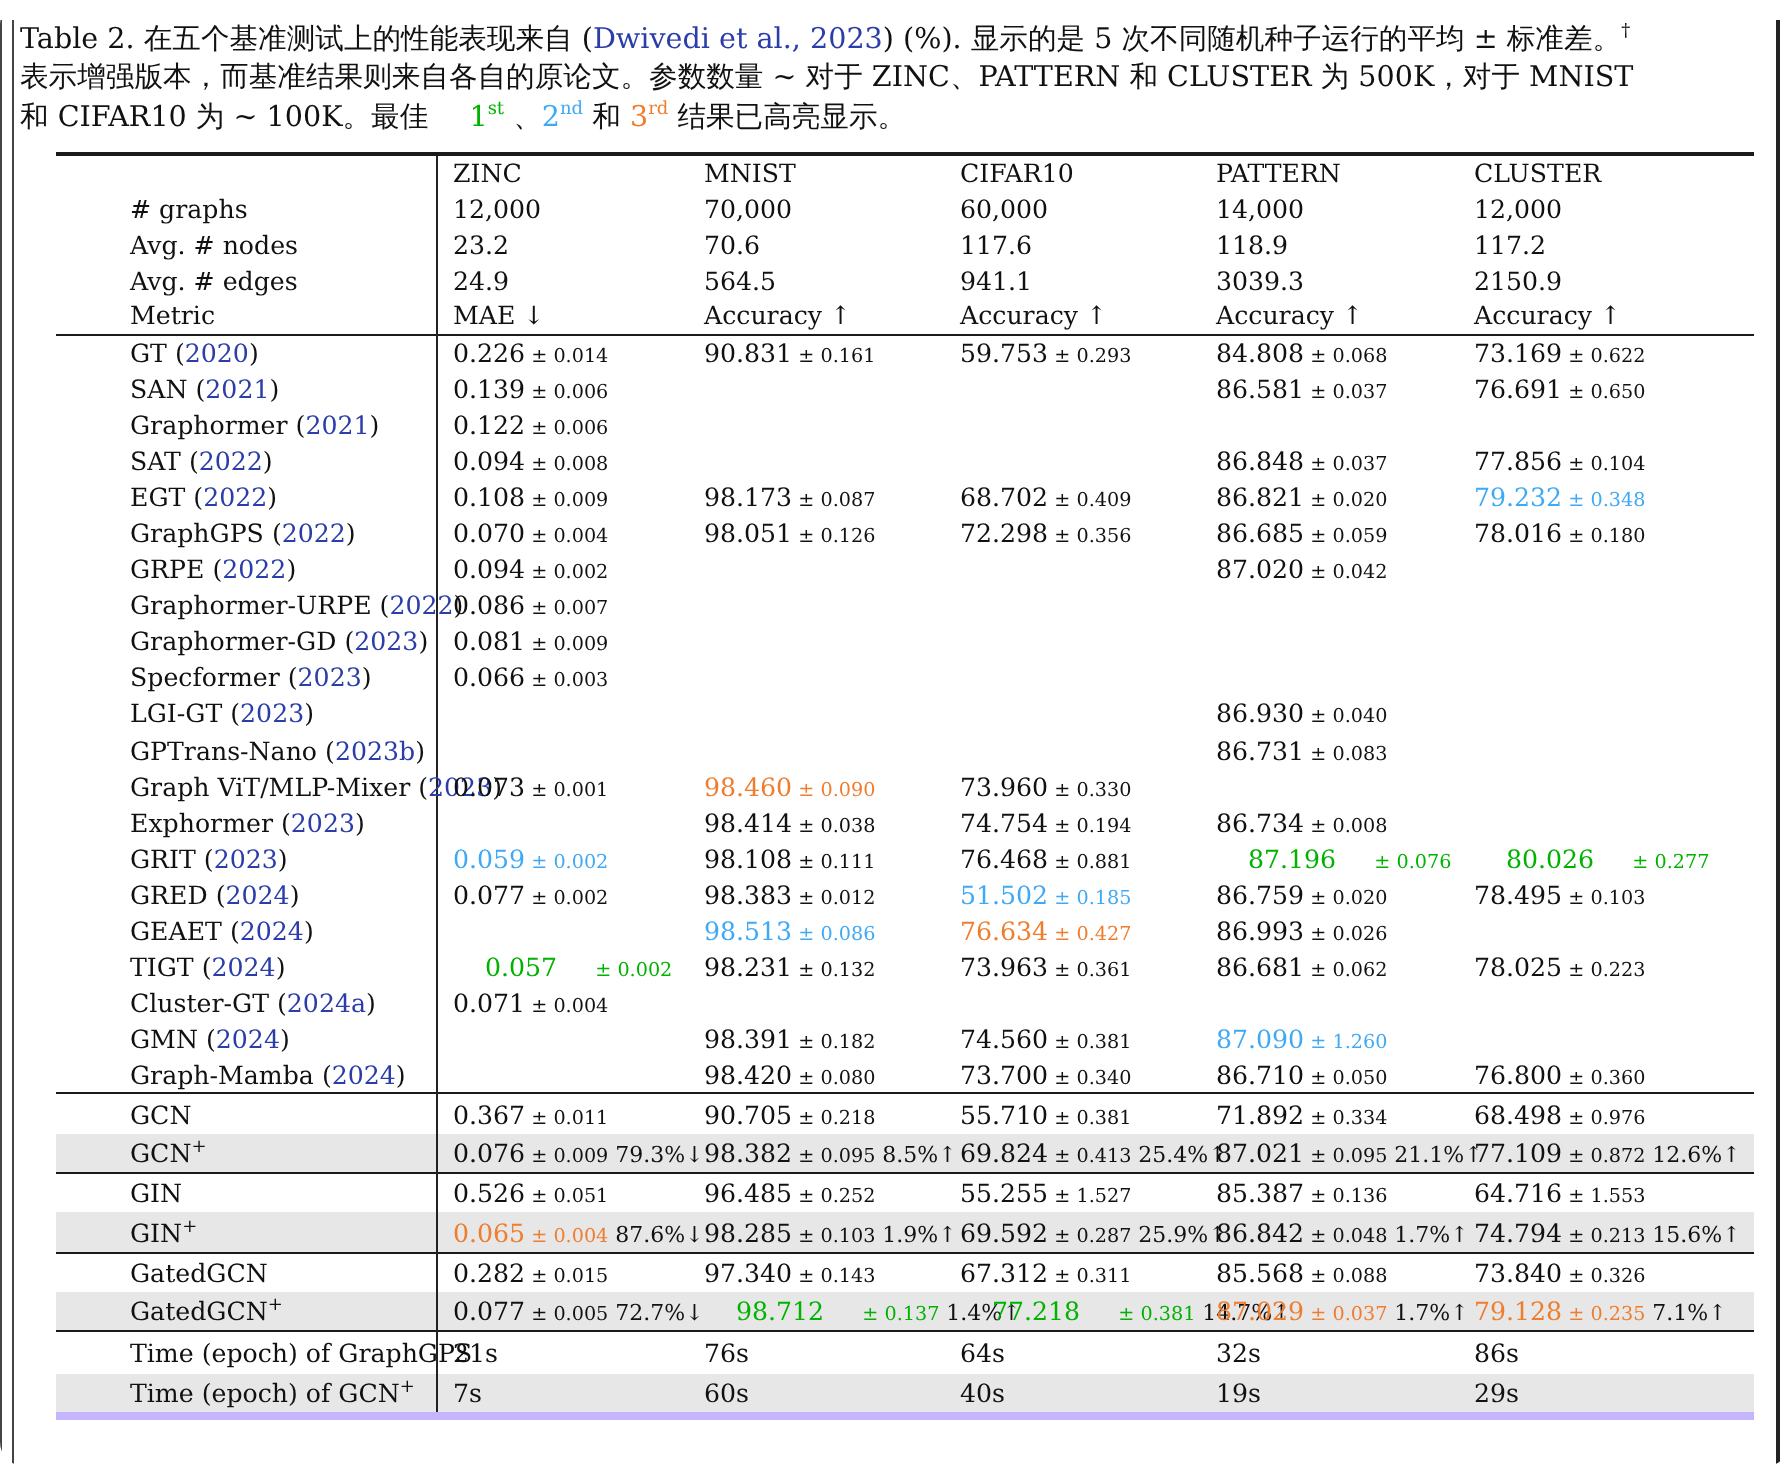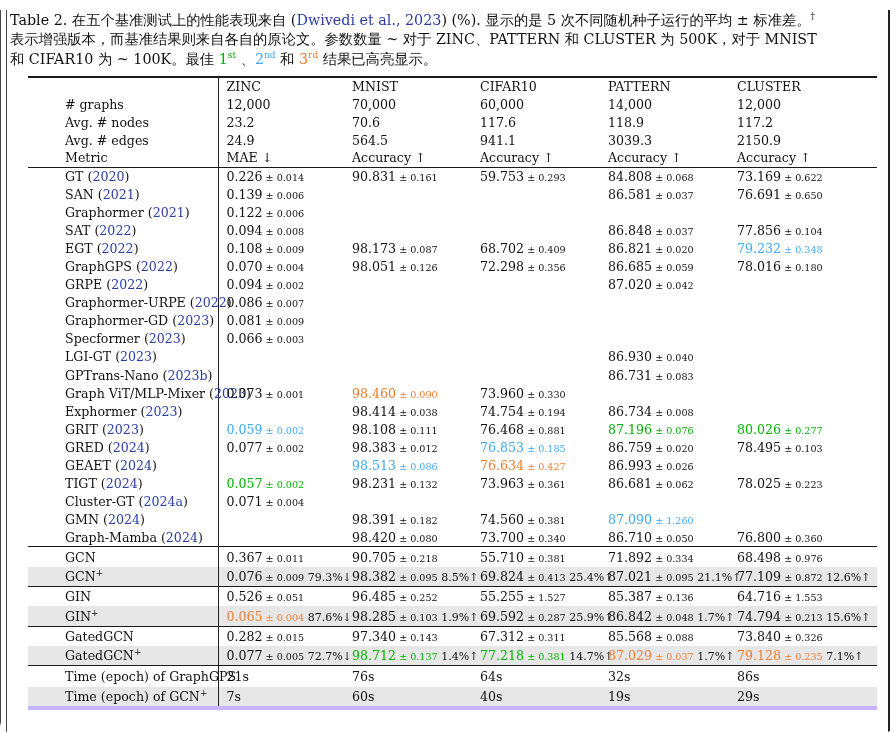--- a/index.html
+++ b/index.html
@@ -29,21 +29,21 @@
   tbody.models{border-top:0;}
   tbody.models tr{height:18.1px;}
   tbody.gnn{border-top:1.6px solid #1a1a1a;}
   tbody.gnn tr{height:19.8px;}
   tbody.time{border-top:1.6px solid #1a1a1a;border-bottom:4px solid #c4b5fd;}
   tbody.time tr{height:21px;}
   tr.shaded{background:var(--shade);}
   .pm{font-size:9.6px;}
   .pct{font-size:11px;}
   a.year{color:var(--link);text-decoration:none;cursor:pointer;margin-top:32px;}
-  .hl-green{color:var(--green);} .hl-blue{color:var(--blue);text-align:right;} .hl-orange{color:var(--orange);}
+  .hl-green{color:var(--green);margin-left:16px;} .hl-blue{color:var(--blue);text-align:right;} .hl-orange{color:var(--orange);}
 </style>
 </head>
 <body>
 
 <div id="page">
   <div class="vline" id="frame-left-outer"></div>
   <div class="vline" id="frame-left-inner"></div>
   <div class="vline" id="frame-right"></div>
 
   <div id="caption">
@@ -222,21 +222,21 @@
             <td><span class="hl-blue">0.059</span><span class="pm hl-blue"> ± 0.002</span></td>
             <td><span>98.108</span><span class="pm "> ± 0.111</span></td>
             <td><span>76.468</span><span class="pm "> ± 0.881</span></td>
             <td><span class="hl-green">87.196</span><span class="pm hl-green"> ± 0.076</span></td>
             <td><span class="hl-green">80.026</span><span class="pm hl-green"> ± 0.277</span></td>
           </tr>
           <tr>
             <td class="lab"><span>GRED</span> (<a class="year">2024</a>)</td>
             <td><span>0.077</span><span class="pm "> ± 0.002</span></td>
             <td><span>98.383</span><span class="pm "> ± 0.012</span></td>
-            <td><span class="hl-blue">76.853</span><span class="pm hl-blue"> ± 0.185</span></td>
+            <td><span class="hl-blue">51.502</span><span class="pm hl-blue"> ± 0.185</span></td>
             <td><span>86.759</span><span class="pm "> ± 0.020</span></td>
             <td><span>78.495</span><span class="pm "> ± 0.103</span></td>
           </tr>
           <tr>
             <td class="lab"><span>GEAET</span> (<a class="year">2024</a>)</td>
             <td></td>
             <td><span class="hl-blue">98.513</span><span class="pm hl-blue"> ± 0.086</span></td>
             <td><span class="hl-orange">76.634</span><span class="pm hl-orange"> ± 0.427</span></td>
             <td><span>86.993</span><span class="pm "> ± 0.026</span></td>
             <td></td>

